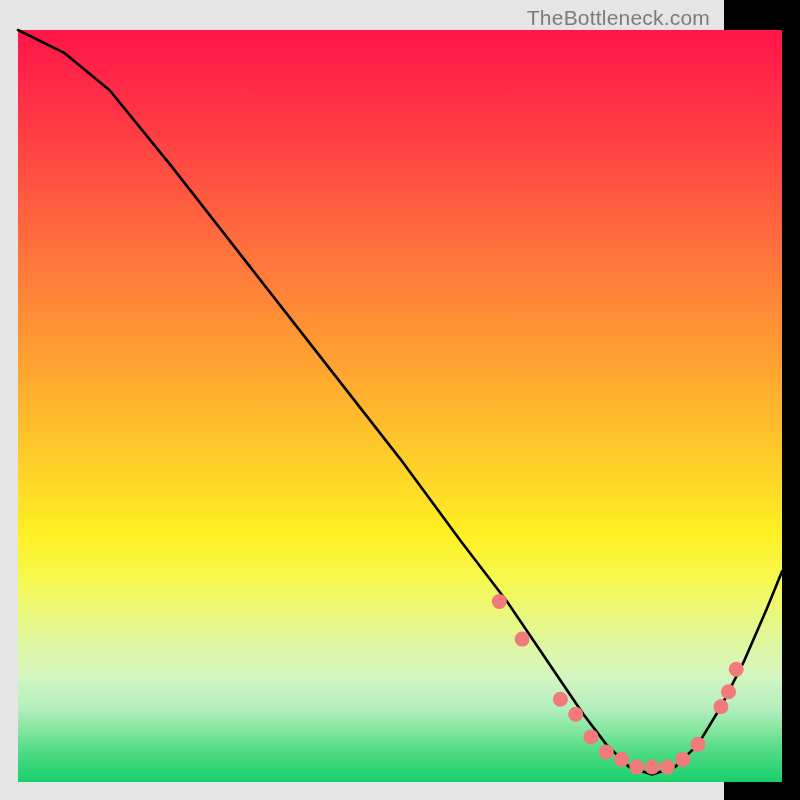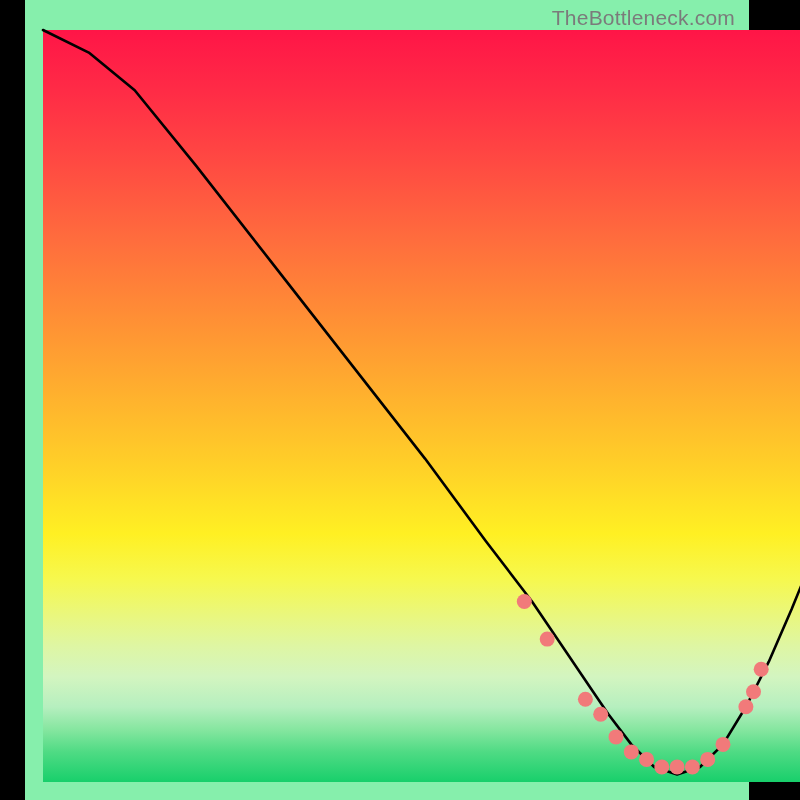--- a/index.html
+++ b/index.html
@@ -7,22 +7,21 @@
     width: 800px;
     height: 800px;
     background: #000;
     overflow: hidden;
     font-family: Arial, Helvetica, sans-serif;
   }
   .stage {
     position: relative;
     width: 724px;
     height: 800px;
-    background: #86efac;
-    margin-left: 25px;
+    background: #e5e5e5;
   }
   .plot {
     position: absolute;
     left: 18px;
     top: 30px;
     width: 764px;
     height: 752px;
     
     background: linear-gradient(to bottom,
       #ff1547 0%,

